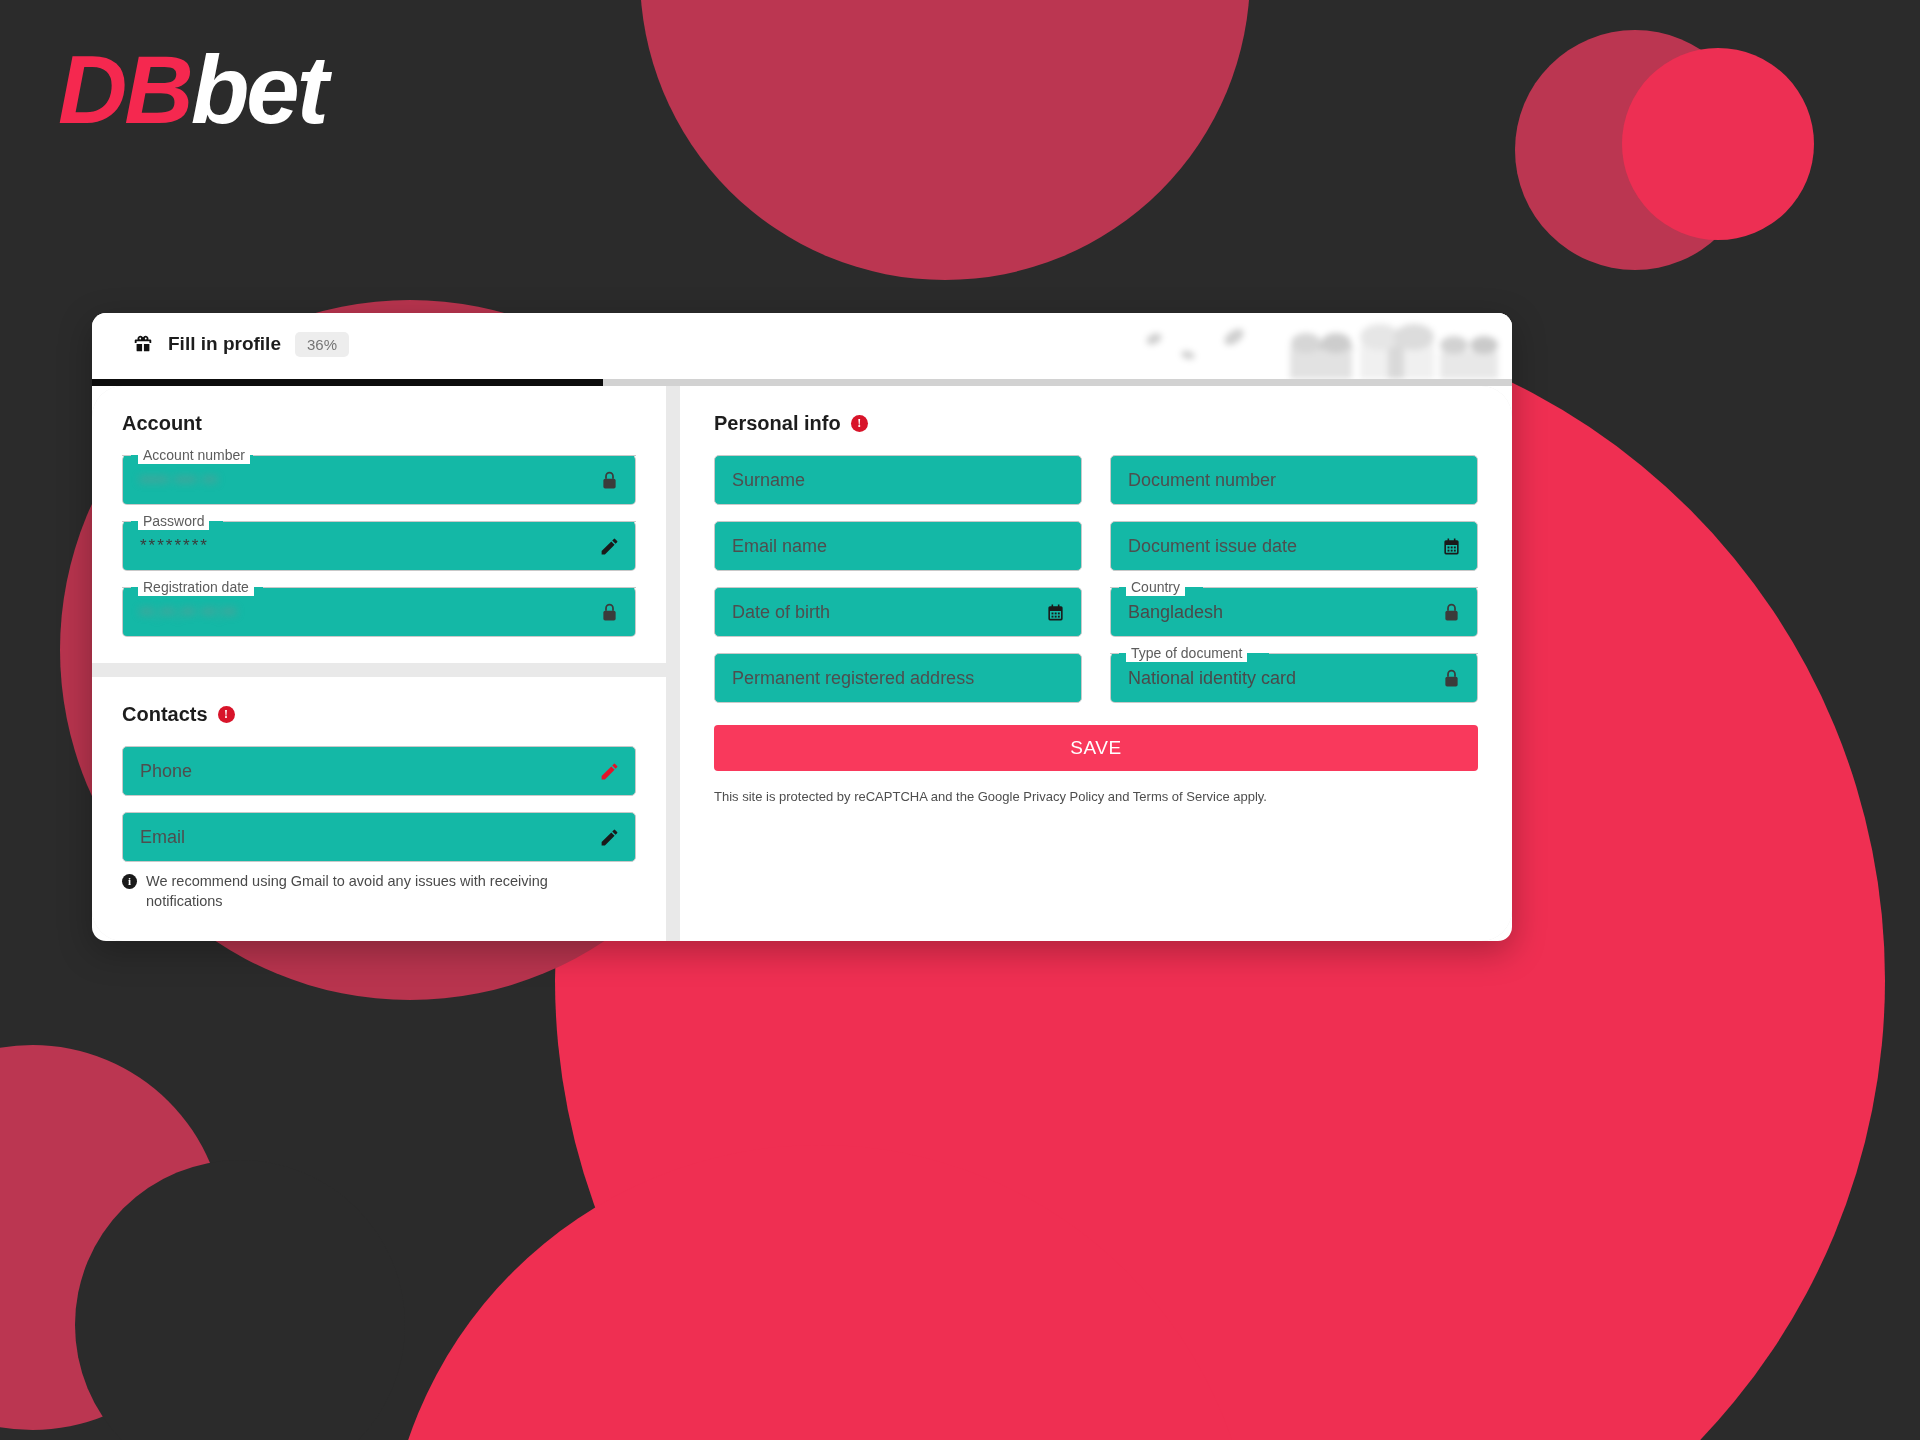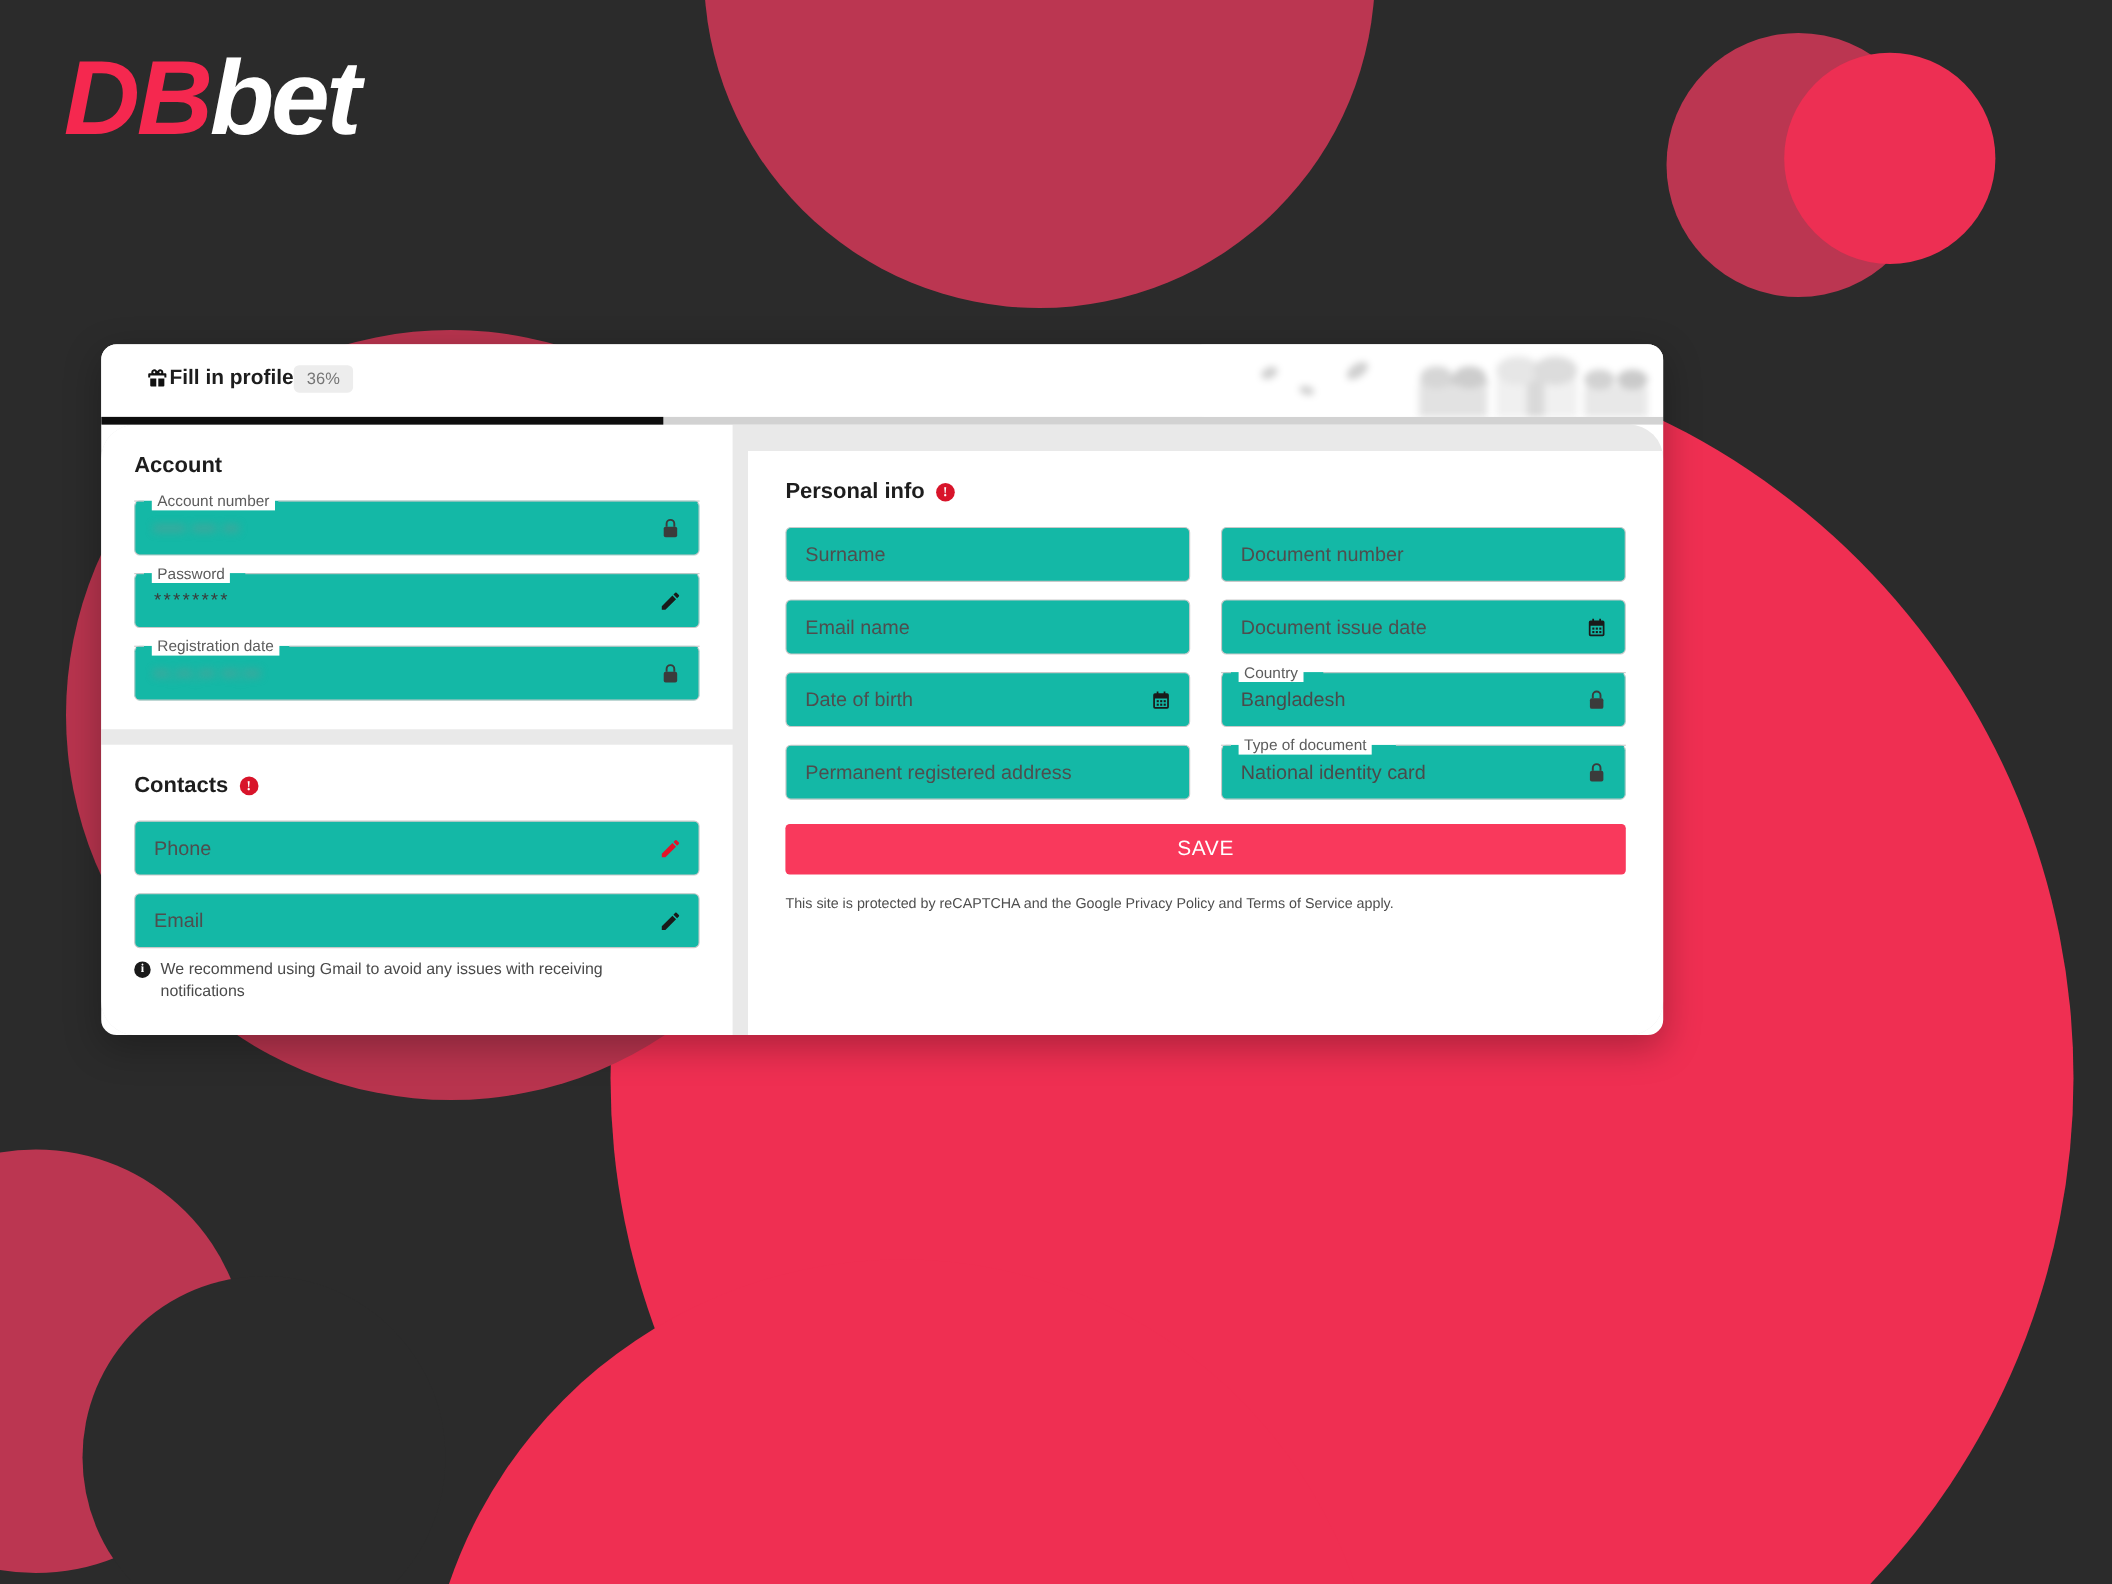--- a/index.html
+++ b/index.html
@@ -68,20 +68,21 @@
     height: 66px;
     background: #ffffff;
     flex: 0 0 auto;
   }
   #header-left {
     position: absolute;
     left: 40px; top: 0;
     height: 62px;
     display: flex;
     align-items: center;
+    gap: 14px;
     z-index: 3;
   }
   .gift-icon { width: 22px; height: 22px; display: block; }
   #header-title {
     font-size: 19px;
     font-weight: bold;
     color: #1d1d1d;
     white-space: nowrap;
   }
   #progress-badge {
@@ -131,21 +132,20 @@
     width: 574px;
     flex: 0 0 574px;
     display: flex;
     flex-direction: column;
     gap: 14px;
   }
   #col-right {
     flex: 1 1 auto;
     display: flex;
     flex-direction: column;
-    margin-top: 24px;
   }
 
   .panel {
     background: #ffffff;
     padding: 26px 30px 22px 30px;
   }
   #panel-account  { flex: 0 0 auto; }
   #panel-contacts { flex: 1 1 auto; }
   #panel-personal { flex: 1 1 auto; padding: 26px 34px 0 34px; }
 

